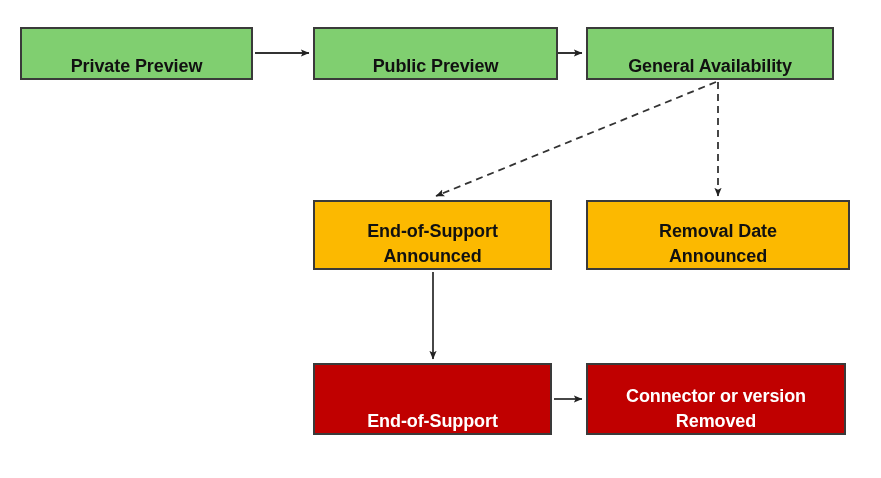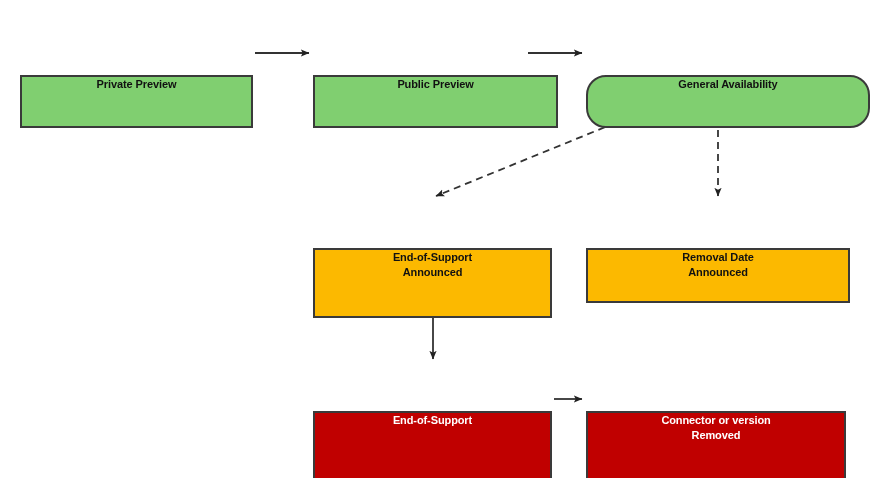--- a/index.html
+++ b/index.html
@@ -24,29 +24,28 @@
     top: 0;
     width: 881px;
     height: 478px;
     pointer-events: none;
   }
   .node {
     position: absolute;
     box-sizing: border-box;
     border: 2px solid #3a3a3a;
     display: flex;
-    align-items: flex-start;
+    align-items: flex-end;
     justify-content: center;
     text-align: center;
     font-weight: bold;
-    font-size: 11px;
+    font-size: 18px;
     line-height: 1.35;
     letter-spacing: -0.1px;
     z-index: 2;
-    margin-top: 48px;
   }
   .node-label {
     display: block;
     white-space: pre-line;
     padding: 0 6px;
   }
   .node.green {
     background: #80CF70;
     color: #111111;
   }
@@ -80,28 +79,28 @@
       </g>
   </svg>
 
   <div id="node-group">
       <div class="node green" style="left: 20px; top: 27px; width: 233px; height: 53px;">
         <span class="node-label">Private Preview</span>
       </div>
       <div class="node green" style="left: 313px; top: 27px; width: 245px; height: 53px;">
         <span class="node-label">Public Preview</span>
       </div>
-      <div class="node green" style="left: 586px; top: 27px; width: 284px; height: 53px; border-radius: 20px;">
+      <div class="node green" style="left: 586px; top: 27px; width: 248px; height: 53px;">
         <span class="node-label">General Availability</span>
       </div>
       <div class="node orange" style="left: 313px; top: 200px; width: 239px; height: 70px;">
         <span class="node-label">End-of-Support
 Announced</span>
       </div>
-      <div class="node orange" style="left: 586px; top: 200px; width: 264px; height: 55px;">
+      <div class="node orange" style="left: 586px; top: 200px; width: 264px; height: 70px;">
         <span class="node-label">Removal Date
 Announced</span>
       </div>
       <div class="node red" style="left: 313px; top: 363px; width: 239px; height: 72px;">
         <span class="node-label">End-of-Support</span>
       </div>
       <div class="node red" style="left: 586px; top: 363px; width: 260px; height: 72px;">
         <span class="node-label">Connector or version
 Removed</span>
       </div>

